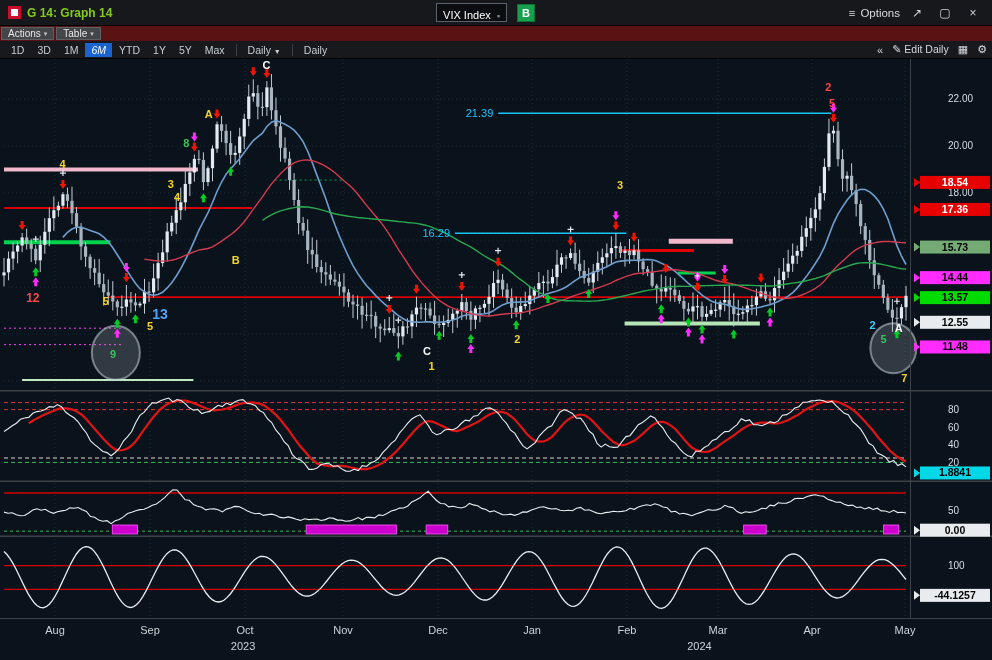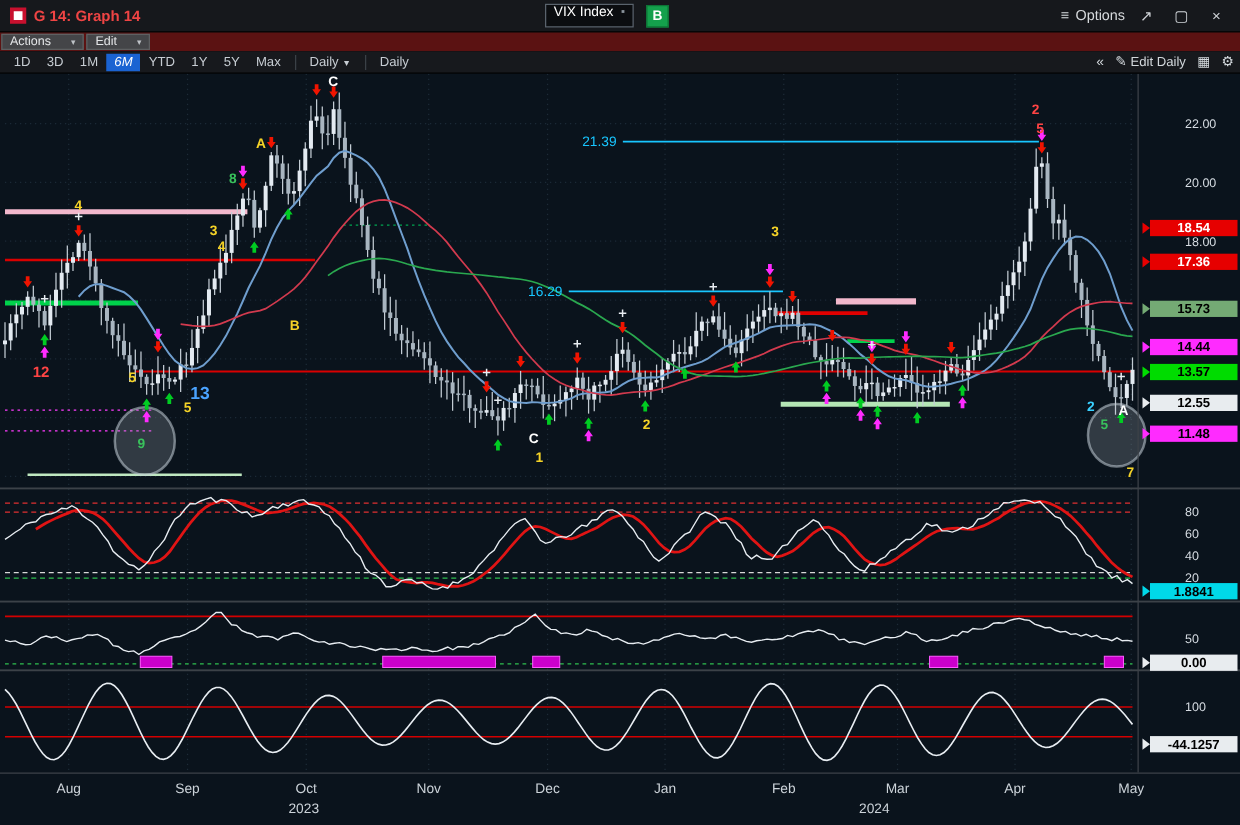--- a/index.html
+++ b/index.html
@@ -5,35 +5,35 @@
   html,body{margin:0;padding:0;background:#000;}
   body{width:992px;height:660px;position:relative;overflow:hidden;
        font-family:"Liberation Sans",sans-serif;}
 
   
   .titlebar{position:absolute;top:0;left:0;width:992px;height:26px;background:#16181c;
             display:flex;align-items:center;padding:0 8px;box-sizing:border-box;gap:6px;
             border-bottom:1px solid #000;}
   .app-icon{width:13px;height:13px;background:#c8102e;position:relative;flex:0 0 auto;}
   .app-icon span{position:absolute;left:3px;top:3px;width:7px;height:7px;background:#fff;}
-  .win-title{color:#ef4444;font-size:12px;font-weight:bold;white-space:nowrap;}
+  .win-title{color:#84cc16;font-size:12px;font-weight:bold;white-space:nowrap;}
   .flex1{flex:1;}
-  .security-box{display:flex;align-items:flex-start;gap:6px;background:#0b0d10;border:1px solid #5a636d;
+  .security-box{display:flex;align-items:flex-end;gap:6px;background:#0b0d10;border:1px solid #5a636d;
                 height:17px;padding:0 6px;color:#fff;font-size:11px;white-space:nowrap;margin-left:10px;}
   .sec-icon{color:#8a939c;font-size:9px;}
   .badge-b{background:#14a04c;border:1px solid #0c7335;color:#fff;font-size:11px;font-weight:bold;
            width:16px;height:16px;display:flex;align-items:center;justify-content:center;margin-left:4px;}
   .options-btn{color:#d8dbde;font-size:11.5px;display:flex;align-items:center;gap:5px;white-space:nowrap;}
   .win-btn{color:#cfd3d7;width:22px;text-align:center;font-size:12px;}
 
   
   .menubar{position:absolute;top:26px;left:0;width:992px;height:15px;background:#5b1212;
            display:flex;align-items:center;gap:2px;padding:0 1px;box-sizing:border-box;}
   .menu-btn{background:#444548;border:1px solid #5e6062;color:#e4e6e8;font-size:10px;height:13px;
-            display:flex;align-items:center;gap:16px;padding:0 6px;box-sizing:border-box;}
+            display:flex;align-items:center;gap:3px;padding:0 6px;box-sizing:border-box;}
   .menu-btn .caret{font-size:7px;color:#bfc3c7;}
 
   
   .periodbar{position:absolute;top:41px;left:0;width:992px;height:18px;background:#17191d;
              display:flex;align-items:center;padding:0 5px;box-sizing:border-box;
              font-size:10.5px;color:#c7cdd3;border-bottom:1px solid #000;}
   #period-tabs{display:flex;align-items:center;gap:1px;}
   .tab{padding:1px 6px;cursor:default;white-space:nowrap;}
   .tab.sel{background:#1a63d2;color:#fff;font-style:italic;}
   .vsep{width:1px;height:12px;background:#3b4147;margin:0 5px;}
@@ -67,21 +67,21 @@
   <div class="win-btn">▢</div>
   <div class="win-btn">×</div>
 </div>
 
 <div class="menubar">
   <div class="menu-btn">
     <span>Actions</span>
     <span class="caret">▾</span>
   </div>
   <div class="menu-btn">
-    <span>Edit</span>
+    <span>Table</span>
     <span class="caret">▾</span>
   </div>
 </div>
 
 <div class="periodbar">
   <span id="period-tabs">
       <span class="tab">1D</span>
       <span class="tab">3D</span>
       <span class="tab">1M</span>
       <span class="tab sel">6M</span>

